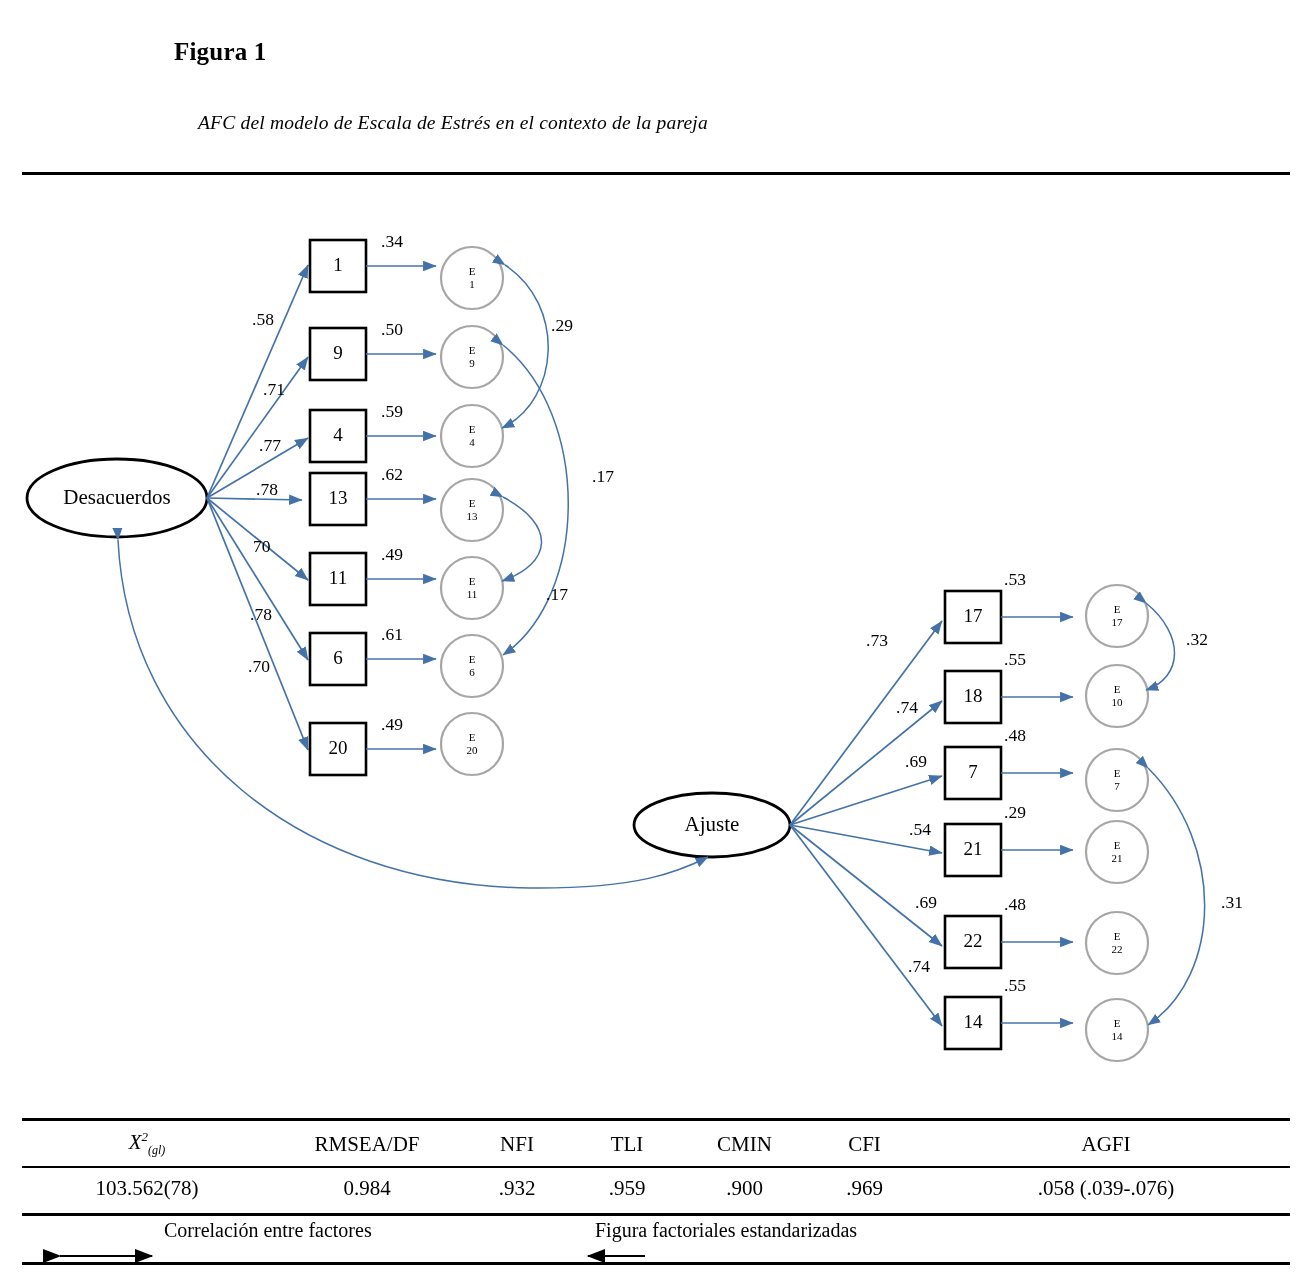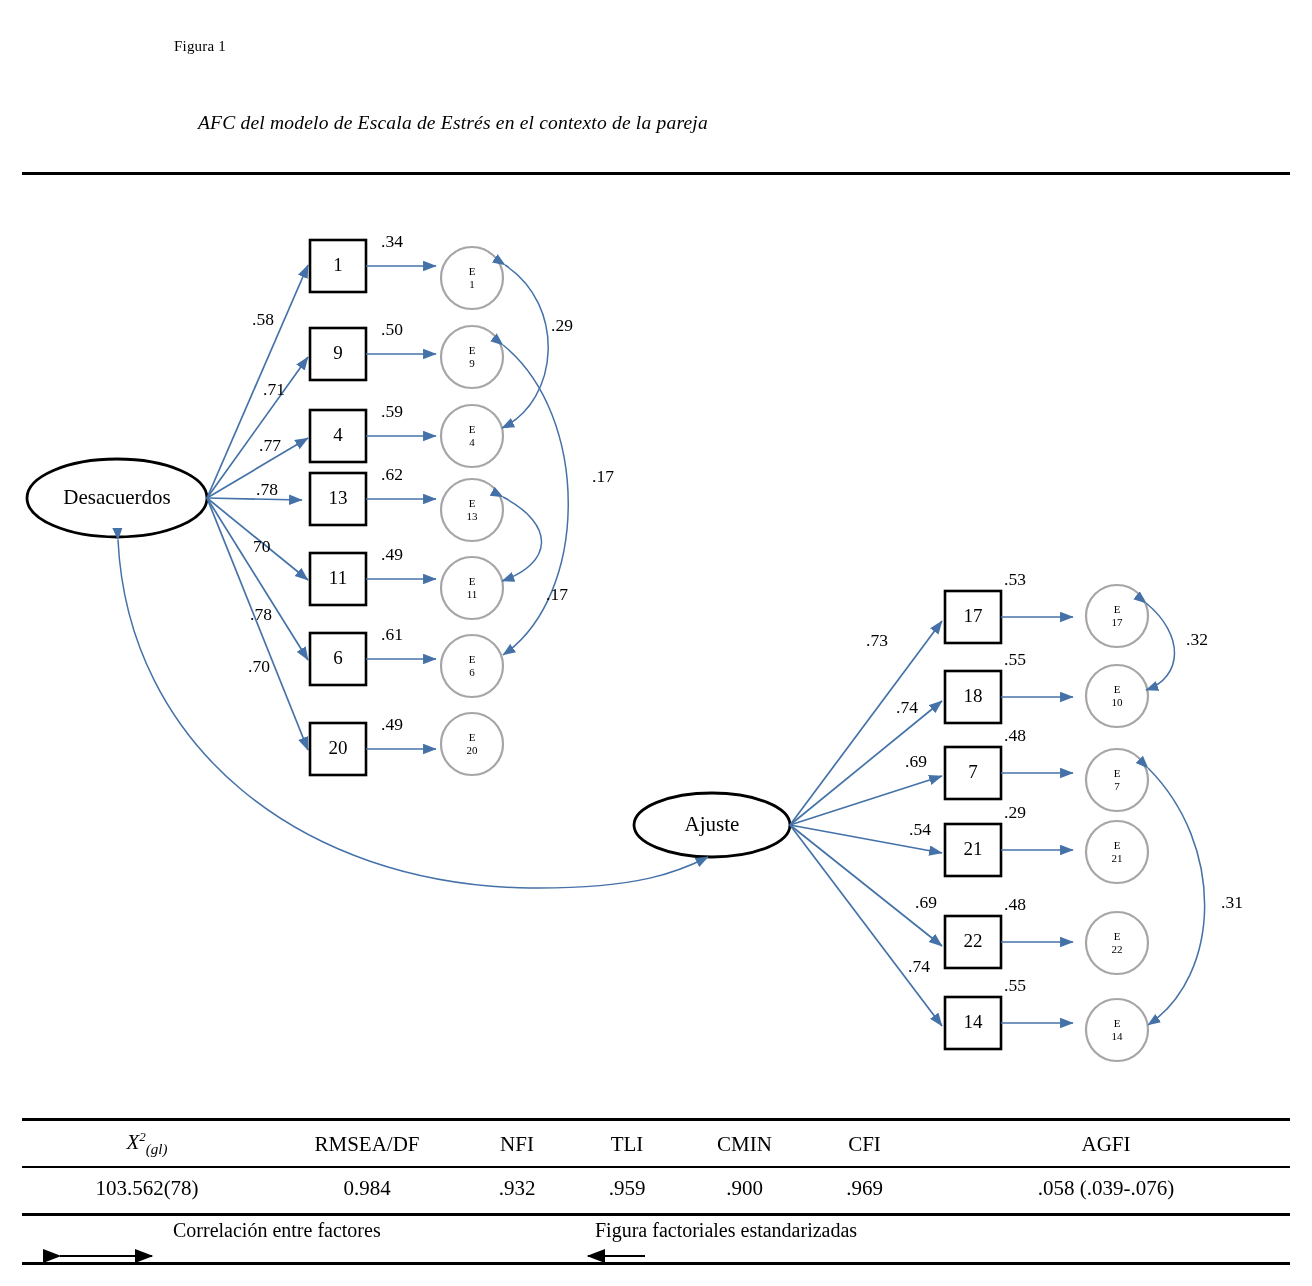--- a/index.html
+++ b/index.html
@@ -1,21 +1,21 @@
 <!DOCTYPE html>
 <html><head>
 <meta charset="utf-8">
 <style>
   html,body{margin:0;padding:0;background:#ffffff;}
   body{width:1312px;height:1286px;position:relative;
        font-family:"Liberation Serif","DejaVu Serif",serif;color:#000;}
 
   #fig{position:absolute;left:0;top:0;width:1312px;height:1286px;}
 
-  .fig-label{position:absolute;left:174px;top:38px;font-size:15px;font-weight:normal;letter-spacing:.2px;}
+  .fig-label{position:absolute;left:174px;top:38px;font-size:25px;font-weight:bold;letter-spacing:.2px;}
   .fig-title{position:absolute;left:174px;top:112px;font-size:19.5px;font-style:italic;letter-spacing:.2px;margin-left:24px;}
 
   .rule{position:absolute;left:22px;width:1268px;background:#000;}
   .rule.top{top:172px;height:3px;}
   .rule.tbl-top{top:1118px;height:3px;}
   .rule.tbl-mid{top:1166px;height:2px;}
   .rule.tbl-bot{top:1213px;height:3px;}
   .rule.tbl-end{top:1262px;height:3px;}
 
   svg.diagram{position:absolute;left:0;top:185px;width:1312px;height:930px;overflow:visible;}
@@ -27,25 +27,25 @@
   .factor ellipse{fill:#ffffff;stroke:#000000;stroke-width:2.8;}
   .factor text{font-family:"Liberation Serif",serif;font-size:21px;text-anchor:middle;dominant-baseline:middle;fill:#000;}
   .ln{stroke:#4472a8;stroke-width:1.7;fill:none;}
   .ln-thin{stroke:#4472a8;stroke-width:1.5;fill:none;}
   .vlab{font-family:"Liberation Serif",serif;font-size:17.5px;fill:#000;}
 
   table.fit{position:absolute;left:22px;top:1122px;width:1268px;border-collapse:collapse;}
   table.fit td{font-family:"Liberation Serif",serif;font-size:21px;text-align:center;padding:0;height:44px;vertical-align:middle;}
   table.fit td.chi{font-style:italic;}
   .sup{font-size:13px;vertical-align:super;font-style:italic;}
-  .subgl{font-size:15px;vertical-align:sub;}
+  .subgl{font-size:12px;vertical-align:sub;}
 
   .legend{position:absolute;top:1218px;left:0;width:1312px;height:44px;}
   .lg-txt{position:absolute;font-family:"Liberation Serif",serif;font-size:20px;}
-  .lg1{left:173px;top:1219px;}
+  .lg1{left:164px;top:1219px;}
   .lg2{left:595px;top:1219px;}
 </style>
 </head>
 <body>
 
 <div id="fig">
 
   <div class="fig-label">Figura 1</div>
   <div class="fig-title">AFC del modelo de Escala de Estrés en el contexto de la pareja</div>
 

